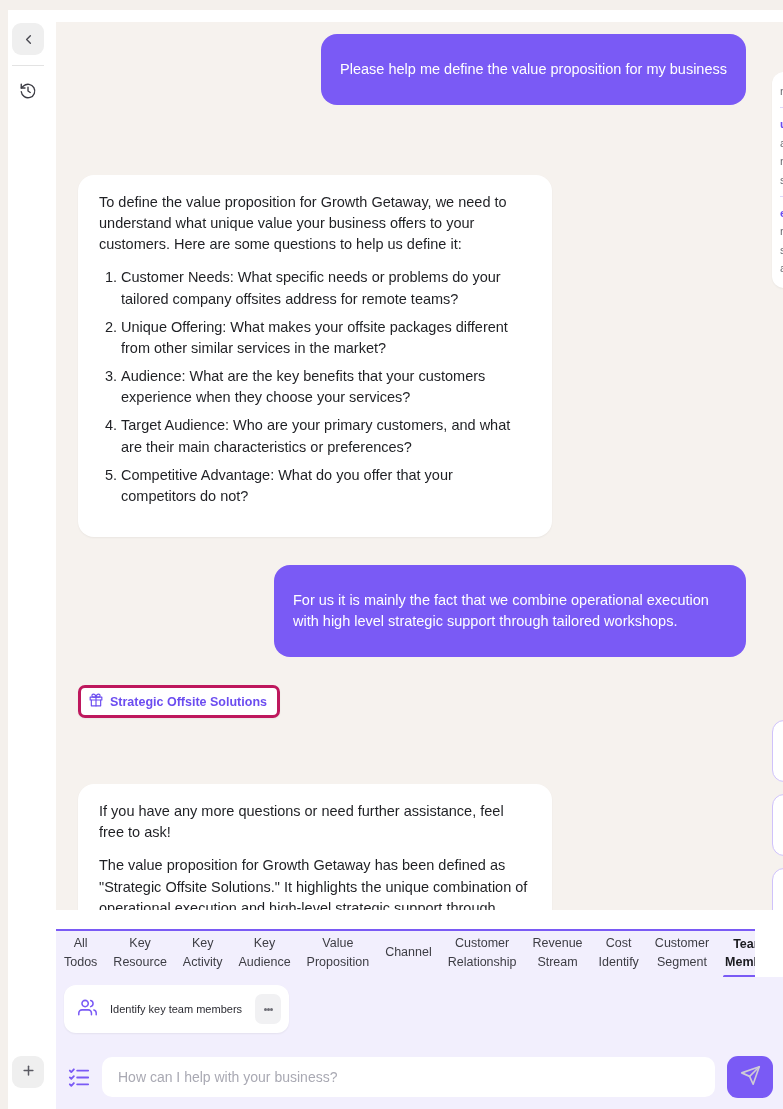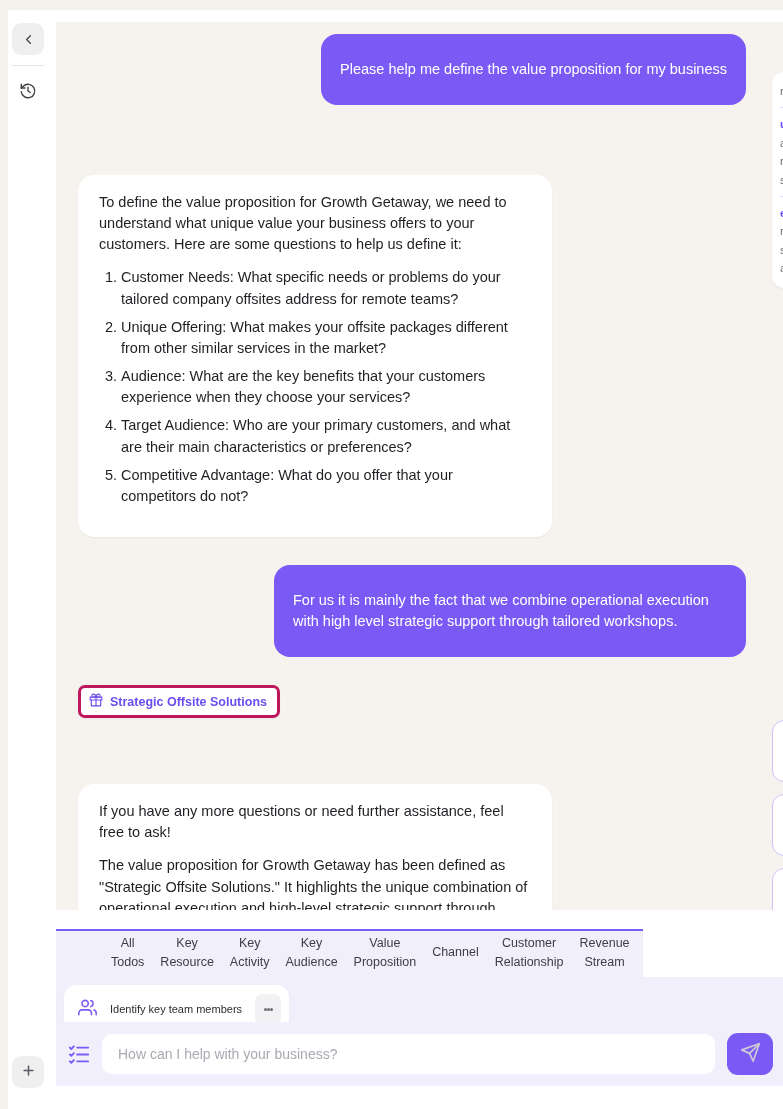--- a/index.html
+++ b/index.html
@@ -153,28 +153,27 @@
     background: #ffffff;
     border-radius: 12px;
     width: 120px; height: 62px;
     margin: 0 0 12px 4px;
   }
 
   
   .tabstrip {
     position: absolute;
     left: 56px; top: 929px;
-    width: 587px; height: 48px;
+    width: 699px; height: 48px;
     background: #f2effd;
     display: flex;
     align-items: center;
     border-top: 2px solid #7a5af5;
     z-index: 8;
     overflow: hidden;
-    padding-left: 47px;
   }
   .tab {
     position: relative;
     flex: 0 0 auto;
     text-align: center;
     font-size: 12.5px;
     line-height: 1.45;
     color: #3d3d44;
     padding: 5px 8px 8px 8px;
     cursor: pointer;
@@ -223,21 +222,21 @@
     cursor: pointer;
   }
   .kebab i {
     display: block; width: 3px; height: 3px; border-radius: 50%;
     background: #6e6e76; margin: 1.3px 0;
   }
 
   
   .composer {
     position: absolute;
-    left: 56px; top: 1022px;
+    left: 56px; top: 1045px;
     width: 727px; height: 64px;
     background: #f2effd;
     display: flex;
     align-items: center;
     padding: 0 10px 0 12px;
     gap: 12px;
     z-index: 8;
   }
   .composer-input {
     flex: 1;

